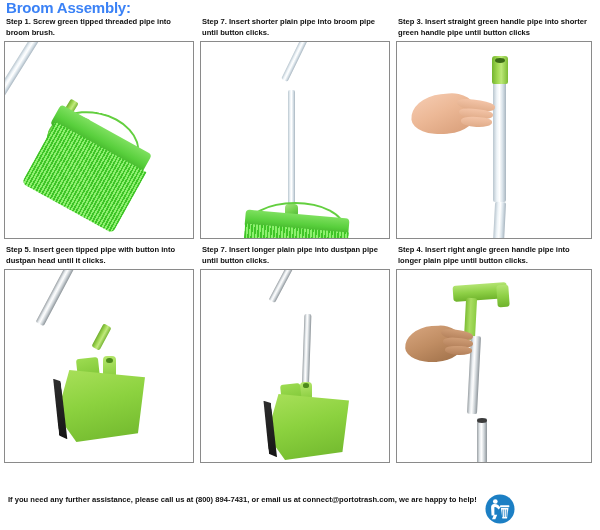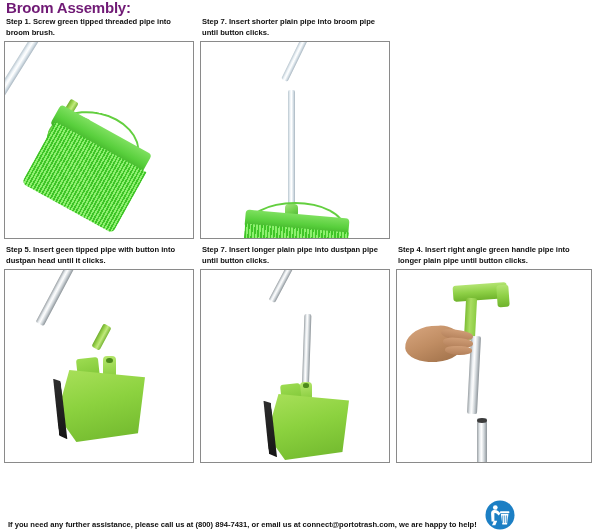--- a/index.html
+++ b/index.html
@@ -21,21 +21,21 @@
     position: relative;
     box-sizing: border-box;
     padding: 0 4px;
   }
   .section-title {
     font-size: 15px;
     font-weight: bold;
     letter-spacing: -0.2px;
     line-height: 15px;
     margin: 0 0 2px 2px;
-    color: #701a75;
+    color: #3b82f6;
   }
   .steps-row {
     display: flex;
     gap: 6px;
     align-items: center;
   }
   .col {
     width: 190px;
     flex: 0 0 190px;
   }
@@ -174,21 +174,21 @@
   }
 
   
   .footer {
     position: absolute;
     left: 0;
     right: 0;
     bottom: 0;
     height: 36px;
     display: flex;
-    align-items: flex-end;
+    align-items: flex-start;
     padding: 0 8px;
     box-sizing: border-box;
   }
   .footer-text {
     font-size: 7.6px;
     font-weight: bold;
     color: #0f0f0f;
     line-height: 11px;
   }
   .logo {
@@ -239,20 +239,39 @@
           <div class="hub-green" style="width:13px;height:13px;left:84px;top:162px;"></div>
 
           <div class="broom-bow" style="width:96px;height:40px;left:44px;top:160px;"></div>
 
           <div class="broom-block" style="width:104px;height:18px;left:44px;top:172px;transform:rotate(5deg);"></div>
           <div class="bristles" style="width:104px;height:34px;left:44px;top:186px;transform:rotate(5deg);transform-origin:50% 0;"></div>
         </div>
       </div>
     </div>
 
+    <div class="col wide">
+      <p class="step-text">Step 3. Insert straight green handle pipe into shorter green handle pipe until button clicks</p>
+      <div class="panel h-broom">
+        <div class="stage">
+
+          <div class="pipe-white" style="width:13px;height:122px;left:96px;top:38px;"></div>
+          <div class="cap-green" style="width:16px;height:28px;left:95px;top:14px;">
+            <div class="cap-hole"></div>
+          </div>
+
+          <div class="pipe-white" style="width:11px;height:42px;left:97px;top:160px;transform:rotate(3deg);"></div>
+
+          <div class="hand" style="width:66px;height:40px;left:14px;top:52px;transform:rotate(-6deg);"></div>
+          <div class="finger" style="width:38px;height:11px;left:60px;top:58px;transform:rotate(8deg);"></div>
+          <div class="finger" style="width:34px;height:10px;left:62px;top:67px;transform:rotate(6deg);"></div>
+          <div class="finger" style="width:31px;height:10px;left:64px;top:75px;transform:rotate(3deg);"></div>
+        </div>
+      </div>
+    </div>
 
   </div>
 
   <div class="spacer-6"></div>
 
 
   <div class="steps-row">
 
     <div class="col">
       <p class="step-text">Step 5. Insert geen tipped pipe with button into dustpan head until it clicks.</p>

